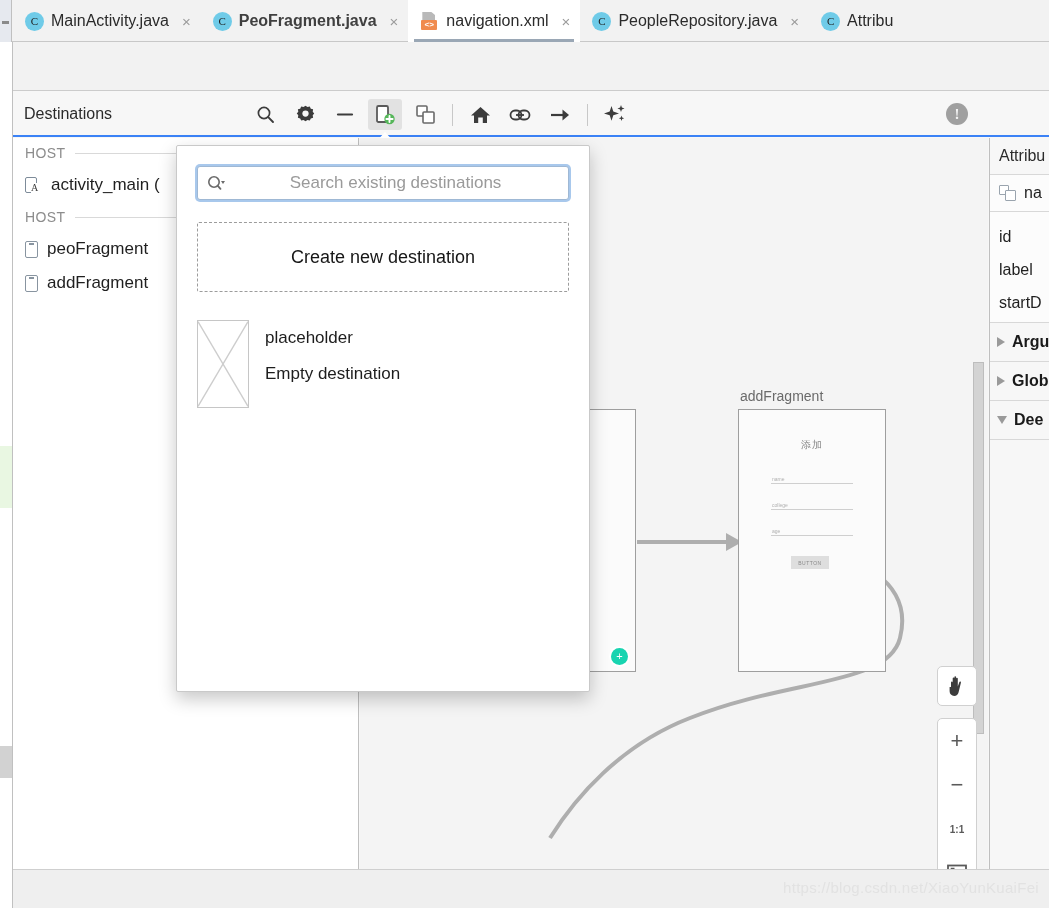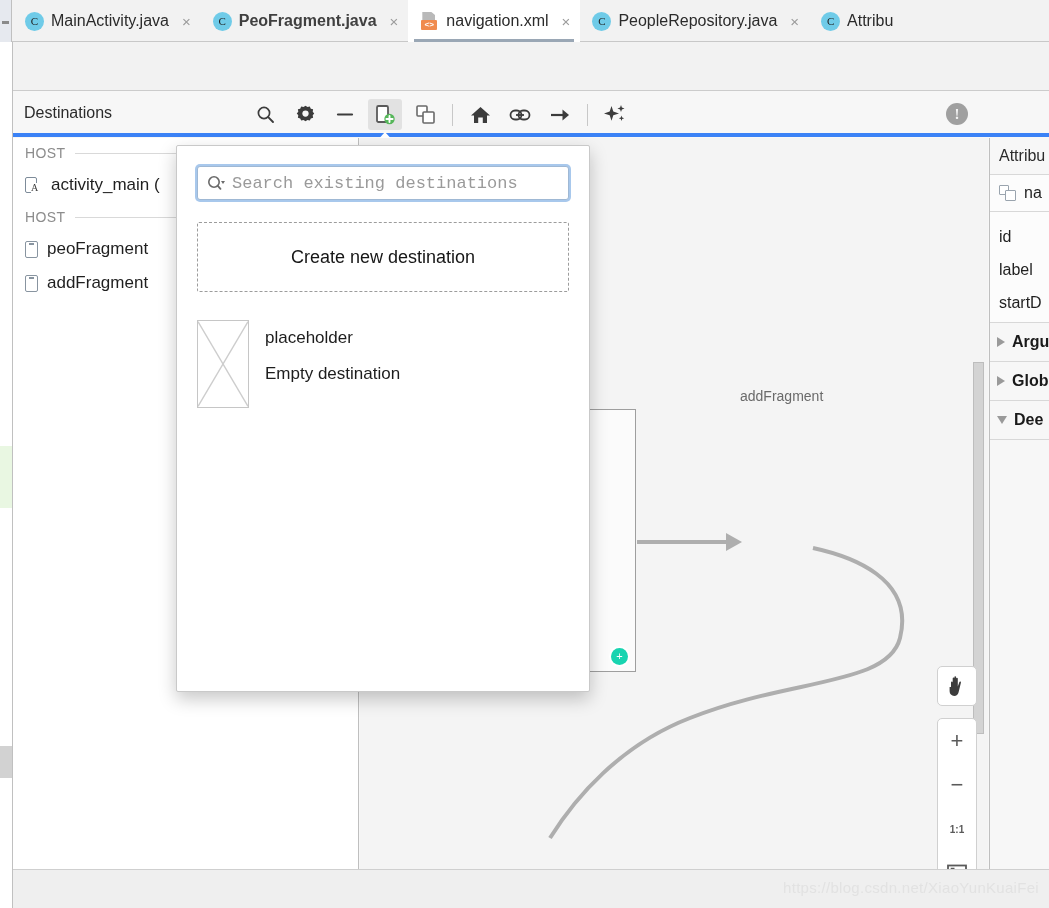--- a/index.html
+++ b/index.html
@@ -71,21 +71,21 @@
     background: #f7f7f7;
   }
   .blank-strip {
     position: absolute; left: 0; top: 0; width: 1036px; height: 49px;
     background: #f2f2f2; border-bottom: 1px solid #cccccc;
   }
 
   
   .toolbar {
     position: absolute; left: 0; top: 50px; width: 1036px; height: 45px;
-    background: #f7f7f7; border-bottom: 4px solid #3b82f6;
+    background: #f7f7f7; border-bottom: 2px solid #3b82f6;
     display: flex; align-items: center;
   }
   .tb-title { font-size: 16px; color: #2b2b2b; margin-left: 11px; }
   .tb-actions { position: absolute; left: 232px; top: 0; height: 45px; display: flex; align-items: center; gap: 0; }
   .tb-btn {
     width: 34px; height: 31px; display: flex; align-items: center; justify-content: center;
     border-radius: 3px; position: relative; margin: 0 3px;
   }
   .tb-btn.active { background: #e2e2e2; }
   .tb-btn.active::after {
@@ -257,21 +257,21 @@
   .popup-searchwrap { padding: 20px 20px 0 20px; }
   .search-box {
     display: flex; align-items: center; gap: 6px;
     height: 34px; padding: 0 9px;
     background: #ffffff; border: 1px solid #9fb8d4;
     border-radius: 3px;
     box-shadow: 0 0 0 2px #a8c8ec;
   }
   .search-box input {
     border: 0; outline: 0; flex: 1; font-size: 17px; color: #2b2b2b;
-    font-family: Liberation Mono, monospace; background: transparent;
+    font-family: Liberation Sans, sans-serif; background: transparent; text-align: center;
   }
   .search-box input::placeholder { color: #9a9a9a; }
   .create-btn {
     margin: 22px 20px 0 20px; height: 70px;
     border: 1px dashed #9c9c9c; border-radius: 2px;
     display: flex; align-items: center; justify-content: center;
     font-size: 18px; color: #161616;
   }
   .placeholder-item {
     margin: 28px 20px 0 20px; display: flex; gap: 16px; align-items: flex-start;
@@ -478,20 +478,33 @@
         <path d="M360 404 L378 404" stroke="#aeaeae" stroke-width="4" fill="none"></path>
         <polygon points="366,395 382,404 366,413" fill="#aeaeae"></polygon>
         <path d="M453 410 C 490 418, 555 440, 540 500 C 528 548, 430 540, 330 580 C 260 607, 215 660, 190 700" stroke="#aeaeae" stroke-width="4" fill="none"></path>
       </svg>
 
       <div class="frag-box" style="left:-90px; top:271px; width:366px; height:263px;">
         <div class="conn-dot" style="left:340px; top:238px;"></div>
       </div>
 
       <div class="frag-label" style="left:380px; top:250px;">addFragment</div>
+      <div class="frag-box" style="left:378px; top:271px; width:148px; height:263px;">
+        <div class="mini-title" style="top:28px;">添加</div>
+        <div class="mini-field" style="left:32px; top:62px; width:82px; height:12px;">
+          <span>name</span>
+        </div>
+        <div class="mini-field" style="left:32px; top:88px; width:82px; height:12px;">
+          <span>college</span>
+        </div>
+        <div class="mini-field" style="left:32px; top:114px; width:82px; height:12px;">
+          <span>age</span>
+        </div>
+        <div class="mini-button" style="left:52px; top:146px; width:38px; height:13px;">BUTTON</div>
+      </div>
 
       <div class="vscroll-track"></div>
       <div class="vscroll-thumb"></div>
       <div class="hscroll-thumb"></div>
 
       <div class="pan-btn">
         <svg width="22" height="24" viewBox="0 0 22 24">
           <path d="M5 13 L5 8.4 C5 7.3 6.7 7.3 6.7 8.4 L6.7 11.5 L6.7 4.2 C6.7 3.1 8.4 3.1 8.4 4.2 L8.4 11 L8.4 3 C8.4 1.9 10.1 1.9 10.1 3 L10.1 11 L10.1 4.6 C10.1 3.5 11.8 3.5 11.8 4.6 L11.8 12.4 L13.3 8.2 C13.7 7.1 15.3 7.7 14.9 8.8 L12.6 18.2 C12.1 20.6 10.4 22 8.2 22 C5.6 22 3.6 20 3.6 17.3 L3.6 13 Z" fill="#3c3c3c"></path>
         </svg>
       </div>

